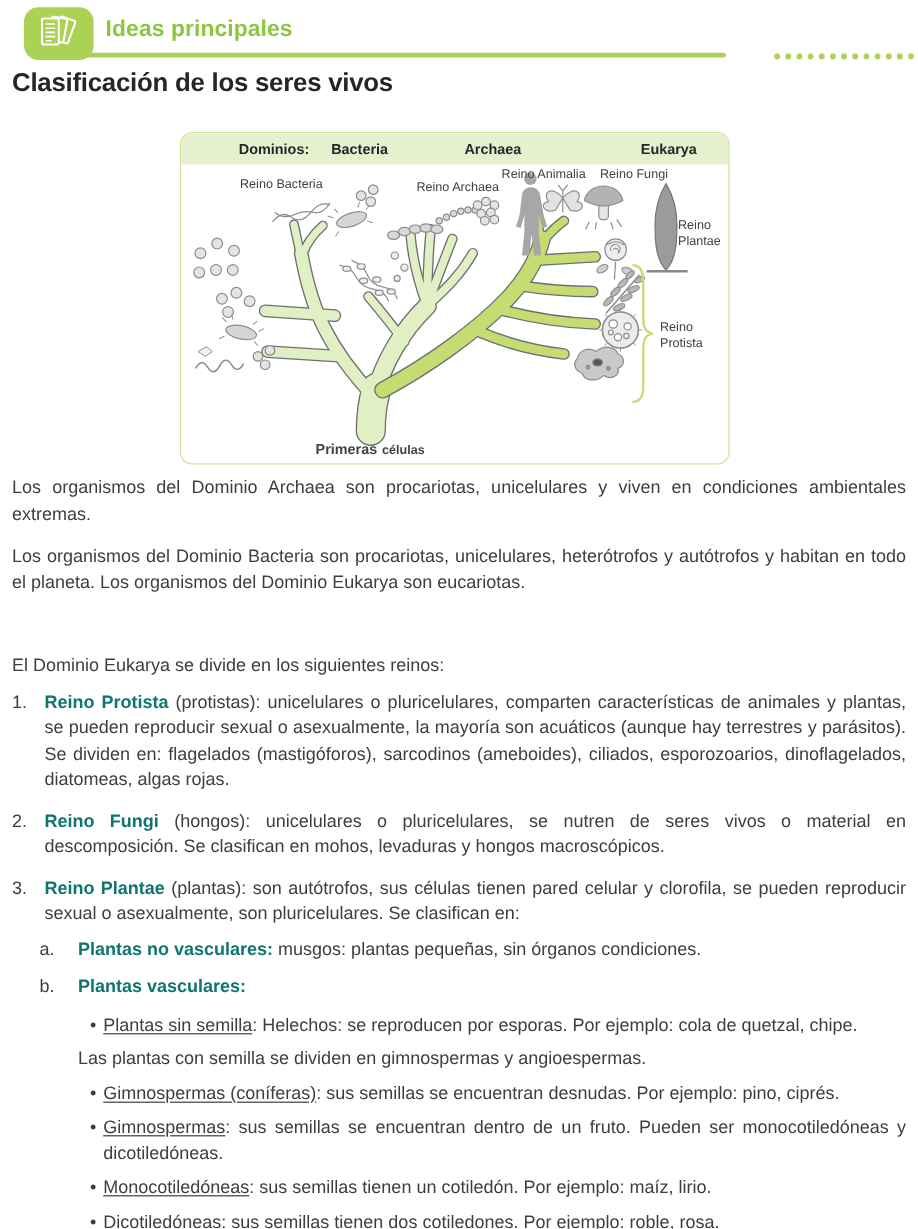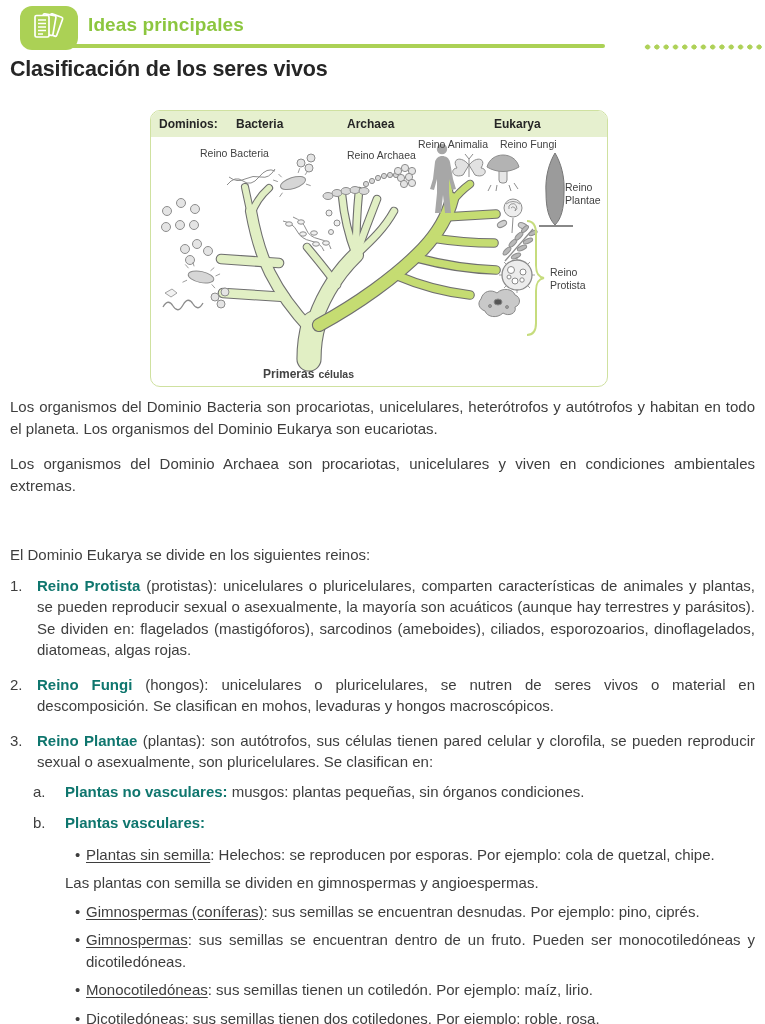--- a/index.html
+++ b/index.html
@@ -19,21 +19,21 @@
   .topbar-title { position:absolute; left:88px; top:14px; font-size:19px;
                   font-weight:bold; color:#8cc63f; letter-spacing:.1px;text-align:center; }
   h1.page-title { position:absolute; left:10px; top:57px; margin:0;
                   font-size:21.5px; font-weight:bold; color:#262626; letter-spacing:-.2px; }
   
   .figure { position:absolute; left:150px; top:110px; width:458px; height:277px;
             box-sizing:border-box; border:1.5px solid #cfe1a0; border-radius:10px;
             background:#fff; overflow:hidden; }
   .fig-header { position:relative; height:26px; background:#e6f0cf;
                 font-size:12px; font-weight:bold; color:#262626; }
-  .fig-header span { position:absolute; top:6px; }
+  .fig-header span { position:absolute; top:6px;margin-left:40px; }
   .dh0 { left:8px; } .dh1 { left:85px; } .dh2 { left:196px; } .dh3 { left:303px;padding-left:40px; }
   .fig-svg { display:block; width:455px; height:248px; }
   .fig-svg text { font-family:"Liberation Sans", sans-serif; fill:#424242; font-size:10.5px; }
   
   .content { position:absolute; left:10px; top:396px; width:745px;
              font-size:15px; line-height:21.5px; text-align:justify; }
   .content p { margin:0 0 14px 0; }
   .content p.tight { margin-bottom:9px;margin-top:48px; }
   .b  { font-weight:bold; color:#0f766e; }
   .u  { text-decoration:underline; text-underline-offset:2px; }
@@ -256,22 +256,22 @@
     <text x="349" y="11">Reino Fungi</text>
     <text x="414" y="54">Reino</text>
     <text x="414" y="67">Plantae</text>
     <text x="399" y="139">Reino</text>
     <text x="399" y="152">Protista</text>
     <text x="112" y="241" font-weight="bold" fill="#262626"><tspan font-size="12">Primeras</tspan><tspan dx="4" font-size="10.5">células</tspan></text>
   </svg>
 </div>
 
 <div class="content">
+  <p>Los organismos del Dominio Archaea son procariotas, unicelulares y viven en condiciones ambientales extremas.</p>
   <p>Los organismos del Dominio Bacteria son procariotas, unicelulares, heterótrofos y autótrofos y habitan en todo el planeta. Los organismos del Dominio Eukarya son eucariotas.</p>
-  <p>Los organismos del Dominio Archaea son procariotas, unicelulares y viven en condiciones ambientales extremas.</p>
   <p class="tight">El Dominio Eukarya se divide en los siguientes reinos:</p>
 
   <div class="num-item">
     <span class="num">1.</span>
     <span class="b">Reino Protista</span><span> (protistas): unicelulares o pluricelulares, comparten características de animales y plantas, se pueden reproducir sexual o asexualmente, la mayoría son acuáticos (aunque hay terrestres y parásitos). Se dividen en: flagelados (mastigóforos), sarcodinos (ameboides), ciliados, esporozoarios, dinoflagelados, diatomeas, algas rojas.</span>
   </div>
 
   <div class="num-item">
     <span class="num">2.</span>
     <span class="b">Reino Fungi</span><span> (hongos): unicelulares o pluricelulares, se nutren de seres vivos o material en descomposición. Se clasifican en mohos, levaduras y hongos macroscópicos.</span>

